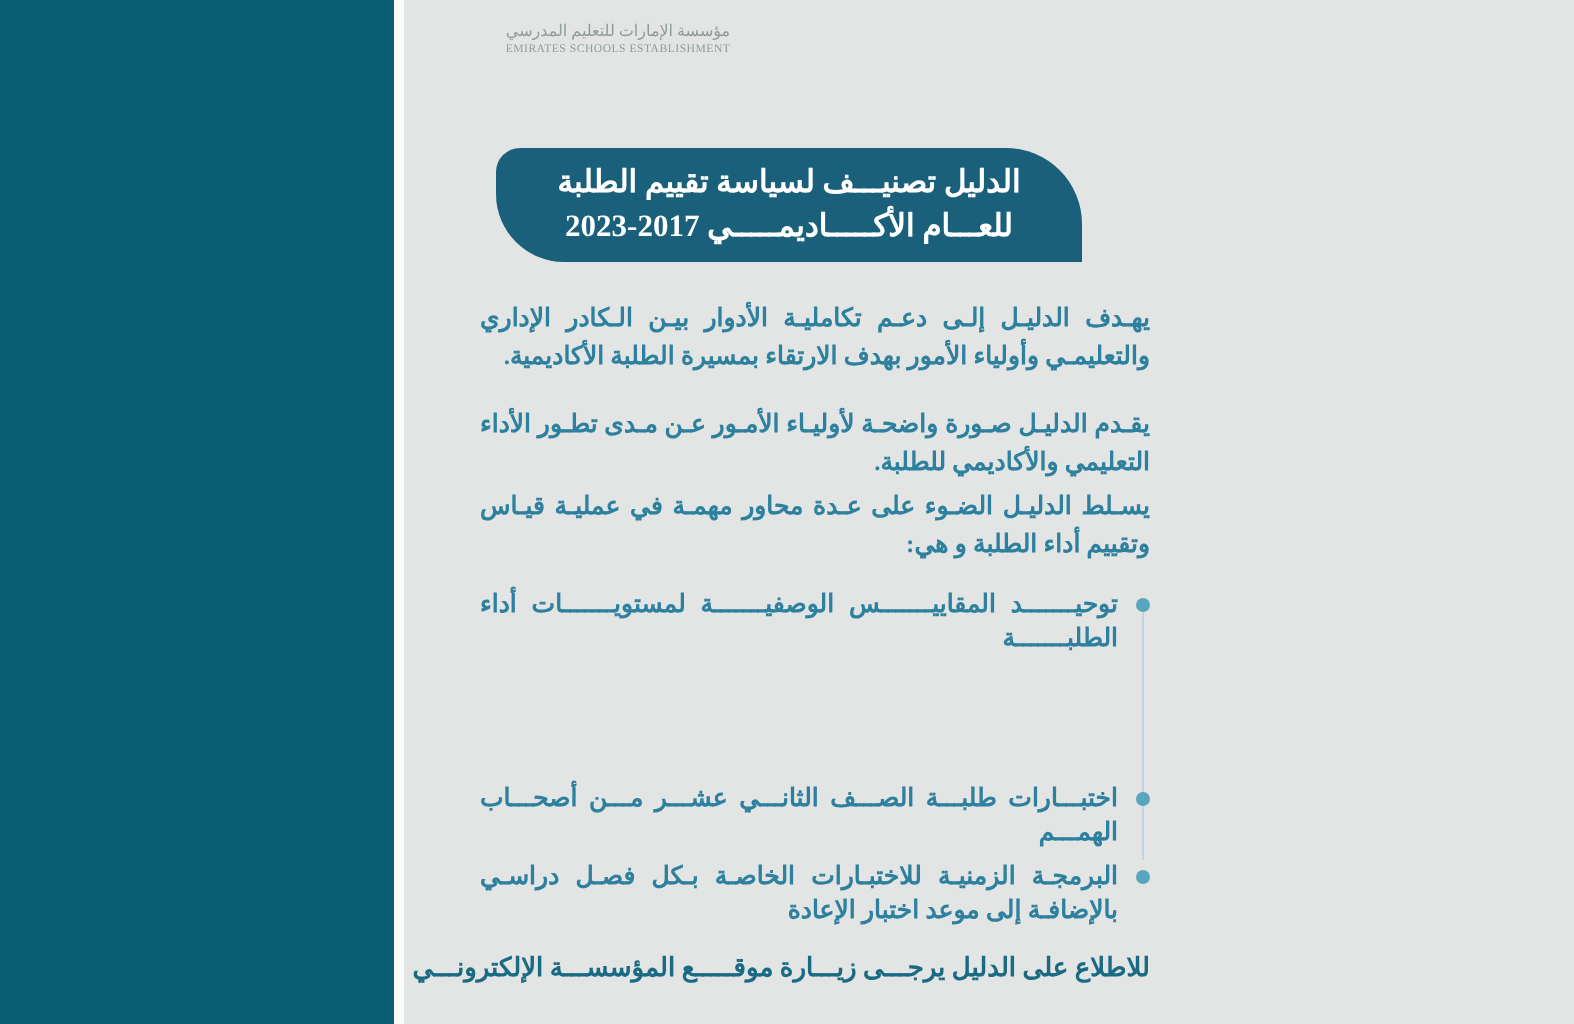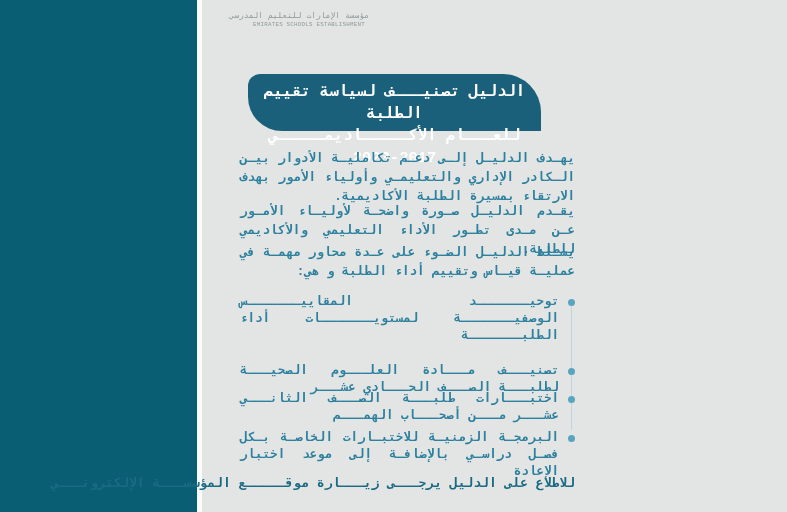--- a/index.html
+++ b/index.html
@@ -1,17 +1,17 @@
 <!DOCTYPE html>
 <html lang="ar"><head>
 <meta charset="utf-8">
 <style>
   html,body{margin:0;padding:0;background:#e3e5e4;}
   .stage{position:relative;width:651px;height:512px;overflow:hidden;
-         font-family:Liberation Mono, monospace;background:#14b8a6;}
+         font-family:Liberation Serif, serif;background:#14b8a6;}
   .band{position:absolute;left:0;top:0;width:197px;height:512px;background:#095e73;}
   .band-divider{position:absolute;left:197px;top:0;width:5px;height:512px;background:#fafbfb;}
   .card{position:absolute;left:202px;top:0;right:0;bottom:0;background:#e3e5e4;}
   .content{position:absolute;left:38px;top:0;width:335px;height:512px;direction:rtl;}
 
   .logo{position:absolute;right:206px;top:11px;width:120px;text-align:center;color:#909b9b;}
   .logo-ar{font-size:8px;line-height:10px;white-space:nowrap;}
   .logo-en{font-size:5.8px;line-height:8px;letter-spacing:.25px;white-space:nowrap;direction:ltr;}
 
   .banner{position:absolute;right:34px;top:74px;width:293px;height:57px;background:#1a607a;
@@ -66,24 +66,20 @@
       <p class="para p2">يقـدم الدليـل صـورة واضحـة لأوليـاء الأمـور عـن مـدى تطـور الأداء التعليمي والأكاديمي للطلبة.</p>
       <p class="para p3">يسـلط الدليـل الضـوء على عـدة محاور مهمـة في عمليـة قيـاس وتقييم أداء الطلبة و هي:</p>
 
       <div class="bullets">
         <div class="vline"></div>
 
         <div class="bullet-row r1">
           <span class="dot"></span>
           <span class="bullet-text">توحيـــــــد المقاييـــــــس الوصفيـــــــة لمستويـــــــات أداء الطلبـــــــة</span>
         </div>
-        <div class="bullet-row r3">
-          <span class="dot"></span>
-          <span class="bullet-text">تصنيـــف مـــادة العلـــوم الصحيـــة لطلبـــة الصـــف الحـــادي عشـــر</span>
-        </div>
         <div class="bullet-row r4">
           <span class="dot"></span>
           <span class="bullet-text">اختبـــارات طلبـــة الصـــف الثانـــي عشـــر مـــن أصحـــاب الهمـــم</span>
         </div>
         <div class="bullet-row r5">
           <span class="dot"></span>
           <span class="bullet-text">البرمجـة الزمنيـة للاختبـارات الخاصـة بـكل فصـل دراسـي بالإضافـة إلى موعد اختبار الإعادة</span>
         </div>
       </div>
 

